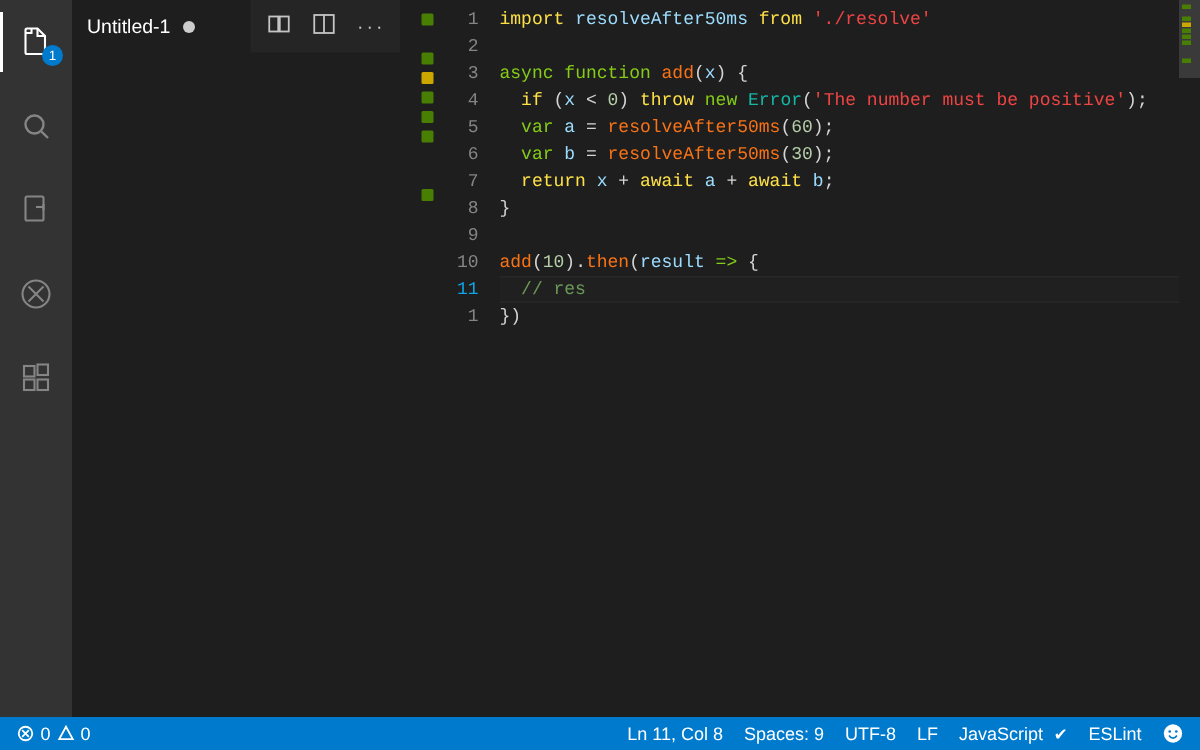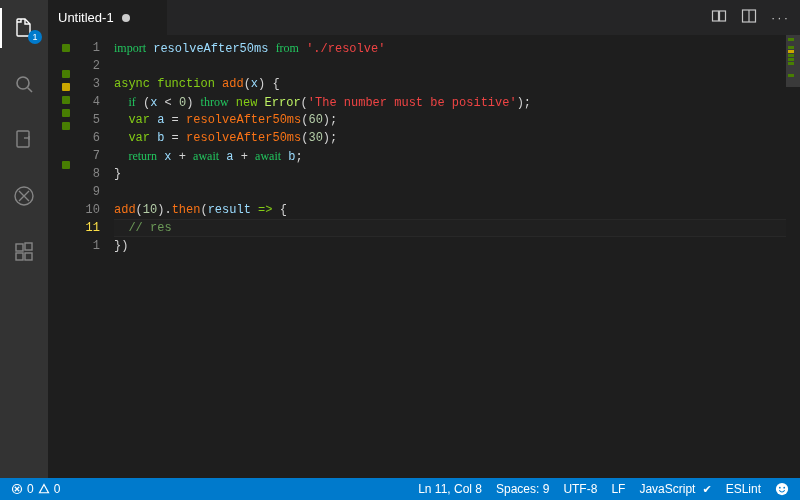--- a/index.html
+++ b/index.html
@@ -22,21 +22,21 @@
   .activity-bar .ab-item.active { color: #fff; }
   .activity-bar .ab-item.active::before {
     content:""; position:absolute; left:0; top:0; bottom:0; width:2px; background:#fff;
   }
   .badge {
     position:absolute; bottom:4px; right:6px;
     background:#007acc; color:#fff; font-size:9px;
     width:14px; height:14px; border-radius:50%;
     display:flex; align-items:center; justify-content:center;
   }
-  .editor-wrap { flex:1; display:flex; flex-direction:column; min-width:0; }
+  .editor-wrap { flex:1; display:flex; flex-direction:row; min-width:0; }
   .tabbar {
     height: 35px; background:#252526; display:flex; align-items:stretch;
   }
   .tab {
     background:#1e1e1e; color:#fff; display:flex; align-items:center;
     padding: 0 10px; gap:8px; font-size:13px; min-width:120px;
     border-right:1px solid #252526;
   }
   .tab .dot { width:8px; height:8px; border-radius:50%; background:#ccc; }
   .tabbar-actions { margin-left:auto; display:flex; align-items:center; gap:14px; padding:0 10px; color:#c5c5c5; }
@@ -47,37 +47,37 @@
     font-size: 12px; line-height: 18px;
     position:relative;
   }
   .gutter-margin { width:14px; }
   .marks { width:10px; padding-top:4px; }
   .marks .m { width:8px; height:8px; margin:5px 0; border-radius:1px; }
   .m-green { background:#487e02; }
   .m-yellow { background:#cca700; }
   .linenos { width:42px; text-align:right; color:#858585; padding:4px 14px 0 0; user-select:none; }
   .linenos div { height:18px; }
-  .linenos .active { color:#fde047; }
+  .linenos .active { color:#0ea5e9; }
   .code { flex:1; padding-top:4px; white-space:pre; position:relative; }
   .code .line { height:18px; }
   .code .current-line {
     position:absolute; left:-0px; right:0; height:18px;
     border-top:1px solid #282828; border-bottom:1px solid #282828;
     background: rgba(255,255,255,0.01);
   }
   .scroll-preview { width:14px; background:#1e1e1e; position:relative; }
   .scroll-preview::before { content:""; position:absolute; top:0; left:0; right:0; height:52px; background:#3a3a3a; }
   .scroll-preview .mk { position:absolute; left:2px; width:6px; height:3px; }
   
-  .kw { color:#22c55e;font-family:Liberation Serif, serif; }
+  .kw { color:#fde047; }
   .kw2 { color:#84cc16; }
   .fn { color:#f97316; }
   .id { color:#9cdcfe; }
-  .cls { color:#bef264; }
+  .cls { color:#14b8a6; }
   .str { color:#ef4444; }
   .num { color:#b5cea8; }
   .cm { color:#6a9955; }
   .pn { color:#d4d4d4; }
   
   .status {
     height:22px; background:#007acc; color:#fff;
     display:flex; align-items:center; font-size:12px;
     padding:0 8px; gap:8px;
   }

